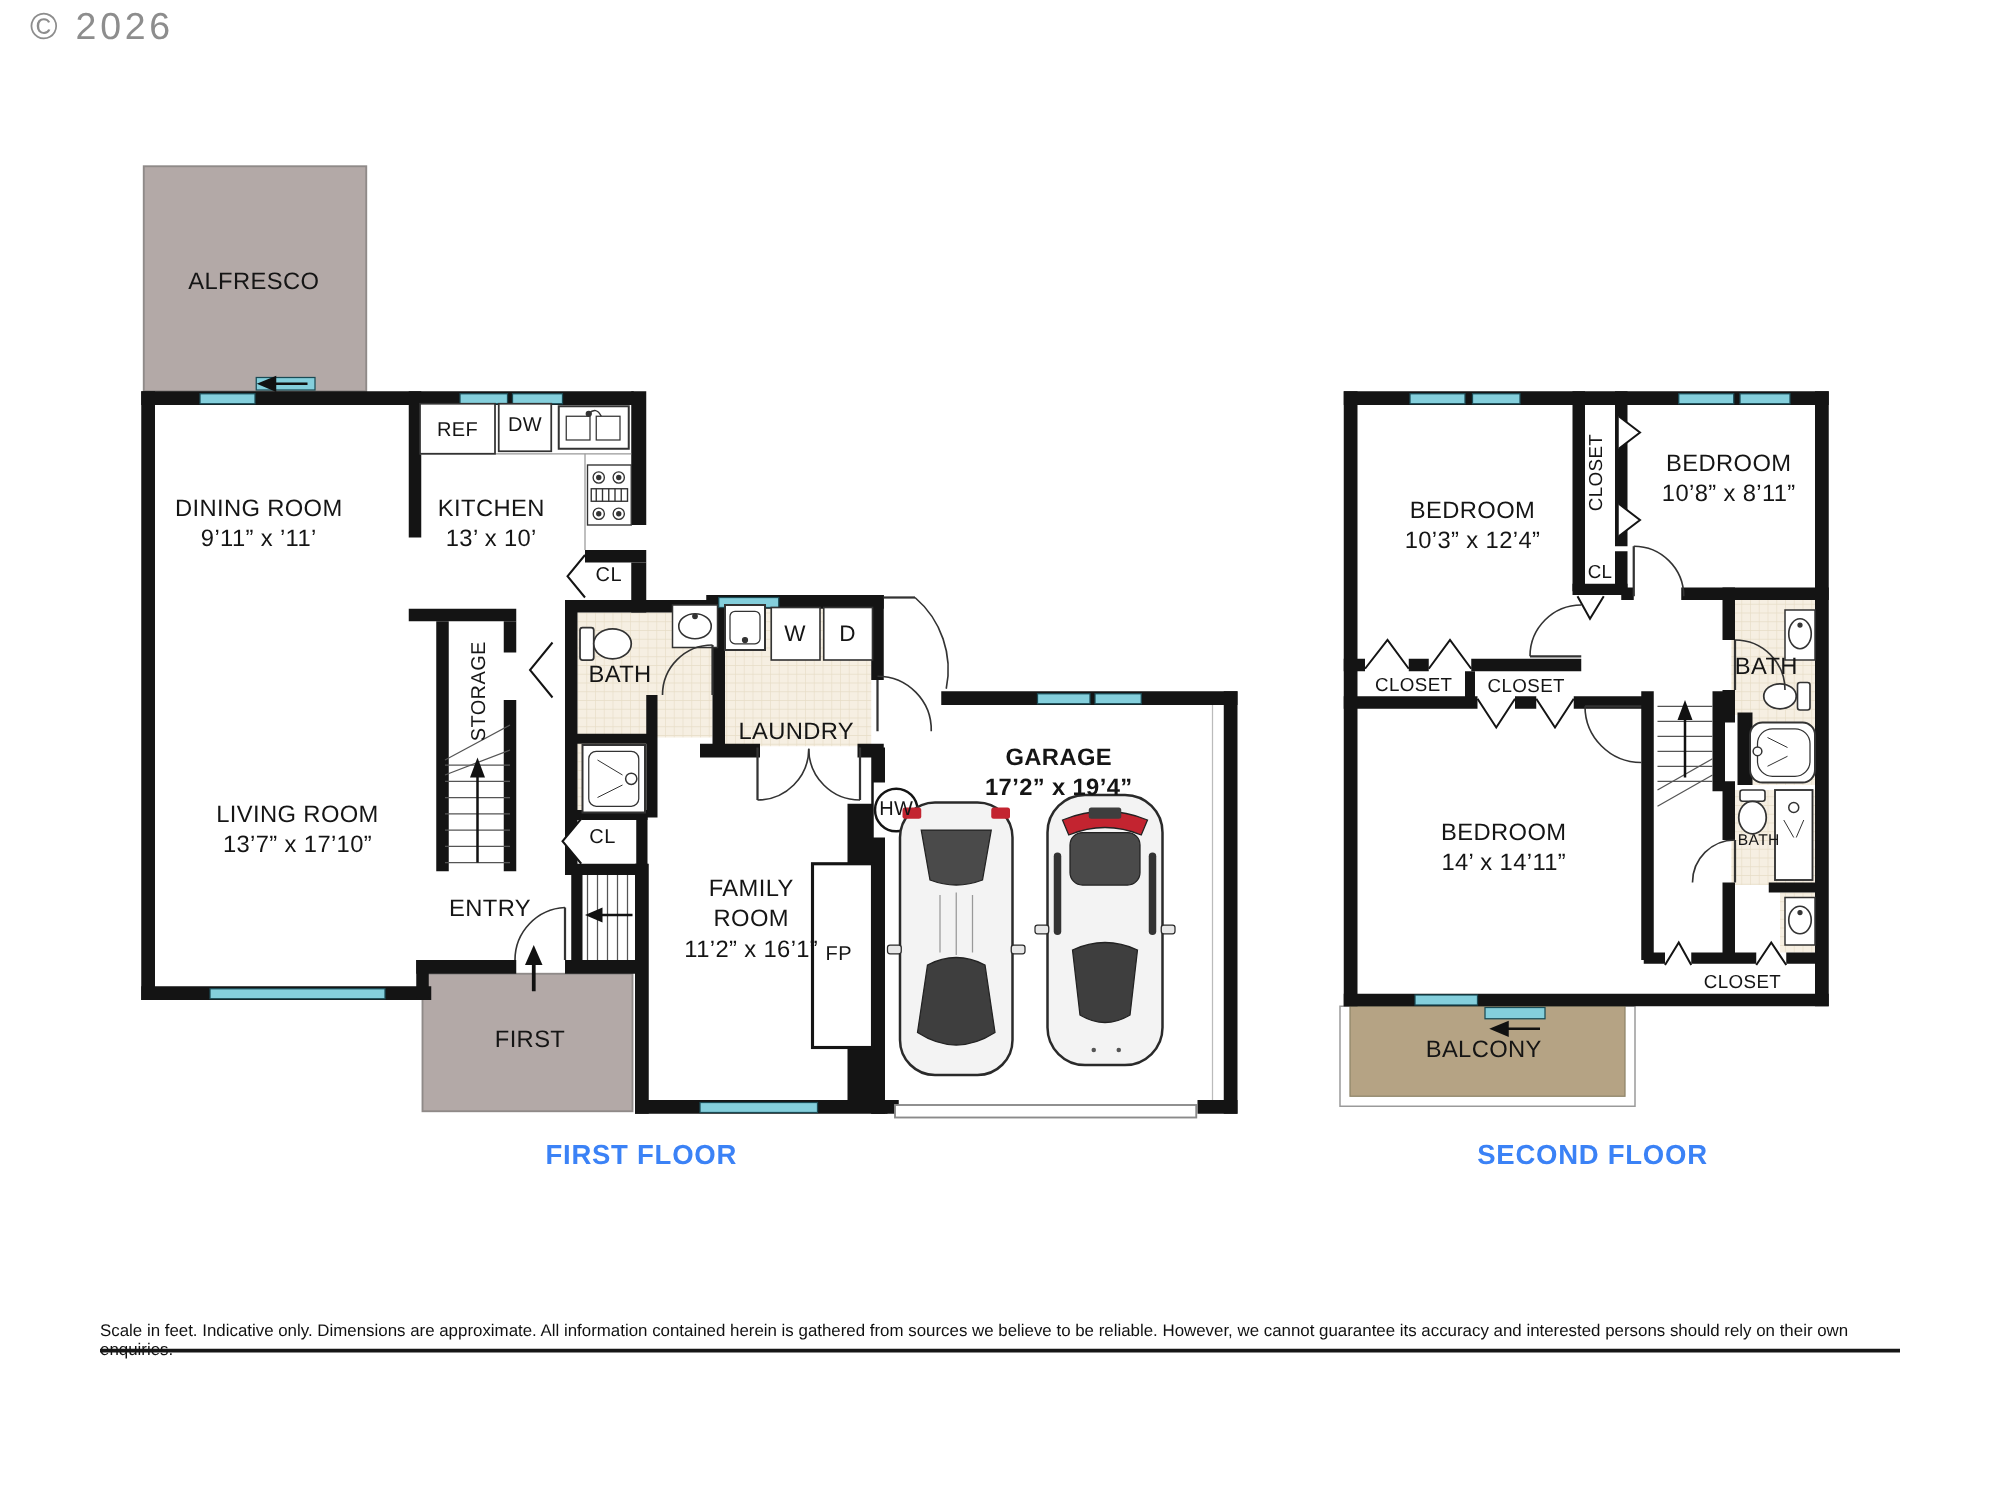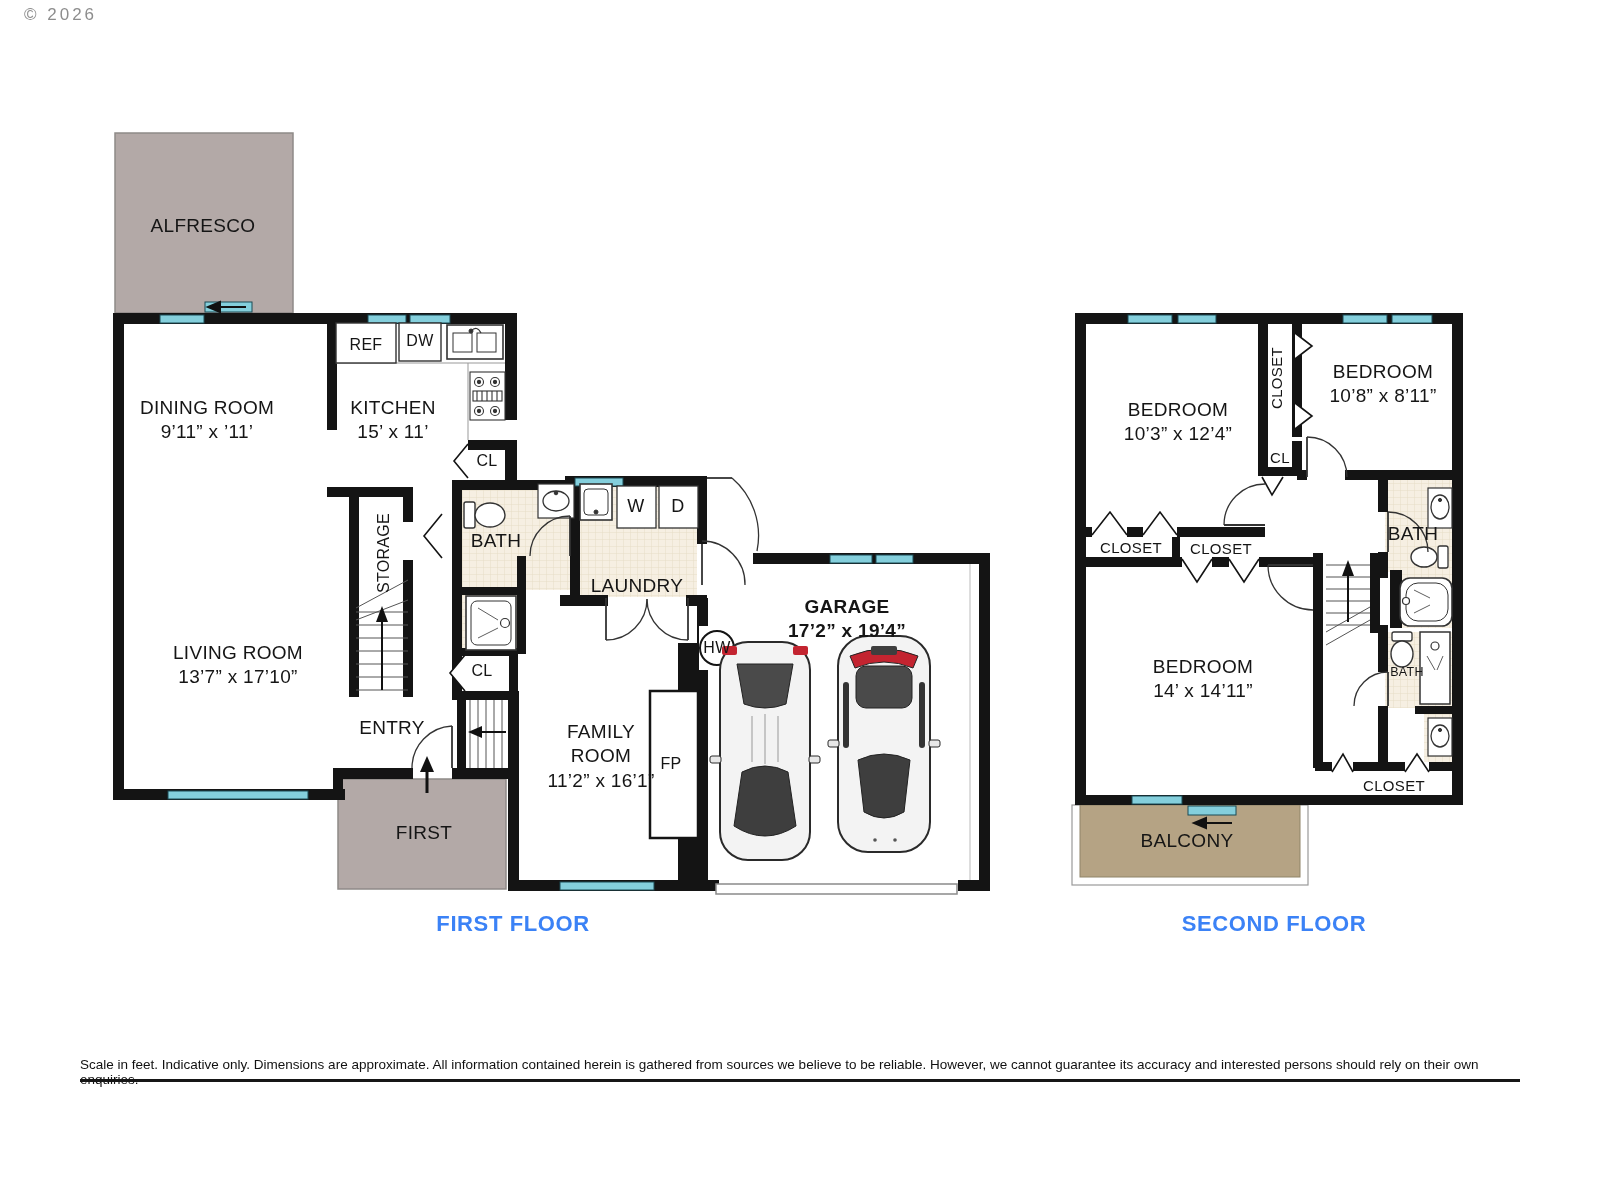--- a/index.html
+++ b/index.html
@@ -9,21 +9,21 @@
   .lbl{position:absolute;transform:translate(-50%,-50%);text-align:center;white-space:nowrap;
        font-size:19px;line-height:1.28;color:#151515;letter-spacing:.3px;}
   .lbl .dims{display:block;white-space:nowrap;}
   .rot{transform:translate(-50%,-50%) rotate(-90deg);}
   .sm{font-size:16px;}
   .xs{font-size:12.5px;}
   .md{font-size:15px;}
   .wd{font-size:18px;}
   .floor-title{position:absolute;transform:translate(-50%,-50%);font-size:22px;font-weight:bold;
        letter-spacing:.6px;color:#3b82f6;}
-  .copyright{position:absolute;left:24px;top:5px;font-size:17px;color:#8d8d8d;letter-spacing:3px;}
+  .copyright{position:absolute;left:24px;top:5px;font-size:30px;color:#8d8d8d;letter-spacing:3px;}
   .disclaimer{position:absolute;left:80px;top:1057px;width:1440px;font-size:13.5px;color:#111;}
   .rule{position:absolute;left:80px;top:1079px;width:1440px;height:3px;background:#161616;}
   .address{position:absolute;left:78px;top:1103px;font-size:28px;color:#2b2b2b;letter-spacing:.5px;}
 </style>
 </head>
 <body>
 
 <div id="page">
 
 <svg width="1600" height="1200" viewBox="0 0 1600 1200">
@@ -351,26 +351,26 @@
   </g>
 </svg>
 
 <div class="copyright">© 2026</div>
 
 <div class="lbl" style="left:203px;top:226px;">ALFRESCO</div>
 <div class="lbl" style="left:207px;top:420px;">
   <span>DINING ROOM</span><span class="dims">9’11” x ’11’</span>
 </div>
 <div class="lbl" style="left:393px;top:420px;">
-  <span>KITCHEN</span><span class="dims">15’ x 11’</span>
+  <span>KITCHEN</span><span class="dims">13’ x 10’</span>
 </div>
 <div class="lbl" style="left:238px;top:665px;">
   <span>LIVING ROOM</span><span class="dims">13’7” x 17’10”</span>
 </div>
-<div class="lbl" style="left:601px;top:756px;">
+<div class="lbl" style="left:601px;top:736px;">
   <span>FAMILY</span>
   <span class="dims">ROOM</span>
   <span class="dims">11’2” x 16’1”</span>
 </div>
 <div class="lbl" style="left:847px;top:619px;font-weight:bold;">
   <span>GARAGE</span><span class="dims">17’2” x 19’4”</span>
 </div>
 <div class="lbl" style="left:496px;top:541px;">BATH</div>
 <div class="lbl" style="left:637px;top:550px;margin-top:36px;">LAUNDRY</div>
 <div class="lbl rot sm" style="left:384px;top:553px;">STORAGE</div>

